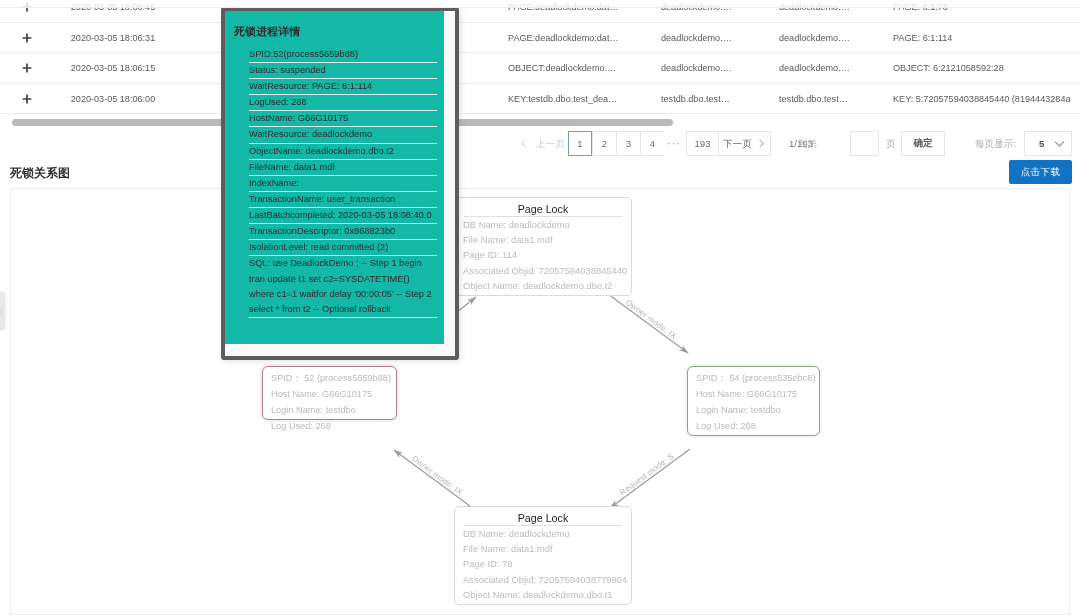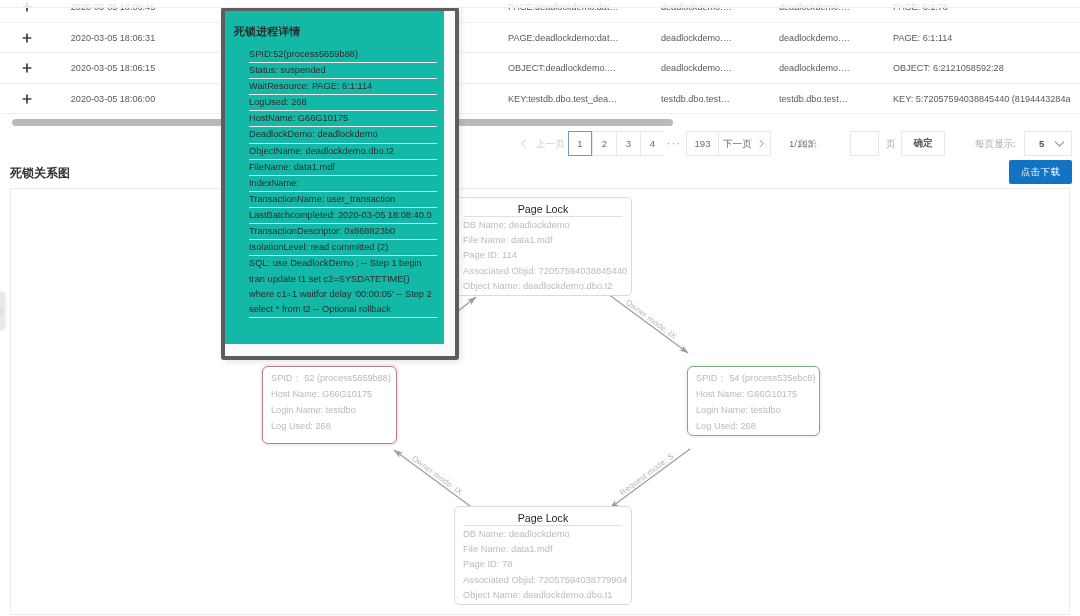--- a/index.html
+++ b/index.html
@@ -213,21 +213,21 @@
       <div class="node" style="left: 443px; top: 317px; width: 178px; height: 99px;">
         <div class="nhead">Page Lock</div>
         <div class="nbody">
           <div class="nline">DB Name: deadlockdemo</div>
           <div class="nline">File Name: data1.mdf</div>
           <div class="nline">Page ID: 78</div>
           <div class="nline">Associated Objid: 72057594038779904</div>
           <div class="nline">Object Name: deadlockdemo.dbo.t1</div>
         </div>
       </div>
-      <div class="pbox " style="left: 251px; top: 177px; width: 135px; height: 78px;">
+      <div class="pbox " style="left: 251px; top: 177px; width: 135px; height: 54px;">
         <div class="pline">SPID： 52 (process5659b88)</div>
         <div class="pline">Host Name: G66G10175</div>
         <div class="pline">Login Name: testdbo</div>
         <div class="pline">Log Used: 268</div>
       </div>
       <div class="pbox green" style="left: 676px; top: 177px; width: 133px; height: 70px;">
         <div class="pline">SPID： 54 (process535ebc8)</div>
         <div class="pline">Host Name: G66G10175</div>
         <div class="pline">Login Name: testdbo</div>
         <div class="pline">Log Used: 268</div>
@@ -242,21 +242,21 @@
 
   <div class="modal" id="modal">
       <div class="modal-inner">
         <div class="mtitle">死锁进程详情</div>
         <div class="mlist">
           <div class="mrow">SPID:52(process5659b88)</div>
           <div class="mrow">Status: suspended</div>
           <div class="mrow">WaitResource: PAGE: 6:1:114</div>
           <div class="mrow">LogUsed: 268</div>
           <div class="mrow">HostName: G66G10175</div>
-          <div class="mrow">DeadlockDemo: deadlockdemo</div>
+          <div class="mrow">WaitResource: deadlockdemo</div>
           <div class="mrow">ObjectName: deadlockdemo.dbo.t2</div>
           <div class="mrow">FileName: data1.mdf</div>
           <div class="mrow">IndexName:</div>
           <div class="mrow">TransactionName: user_transaction</div>
           <div class="mrow">LastBatchcompleted: 2020-03-05 18:08:40.0</div>
           <div class="mrow">TransactionDescriptor: 0x868823b0</div>
           <div class="mrow">IsolationLevel: read committed (2)</div>
           <div class="mrow multi">SQL: use DeadlockDemo ; -- Step 1 begin tran update t1 set c2=SYSDATETIME() where c1=1 waitfor delay '00:00:05' -- Step 2 select * from t2 -- Optional rollback</div>
         </div>
       </div>

